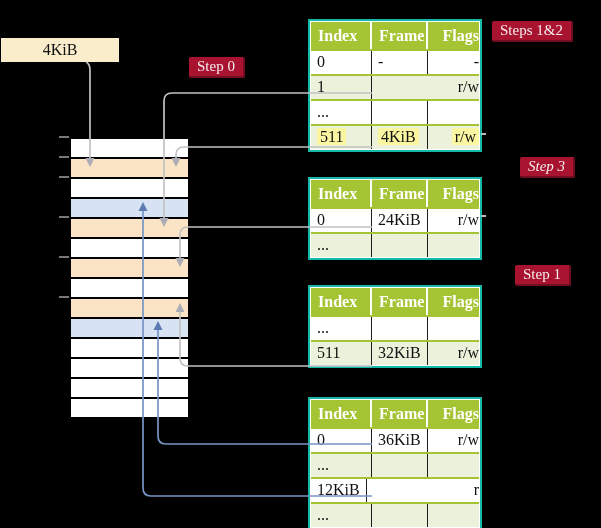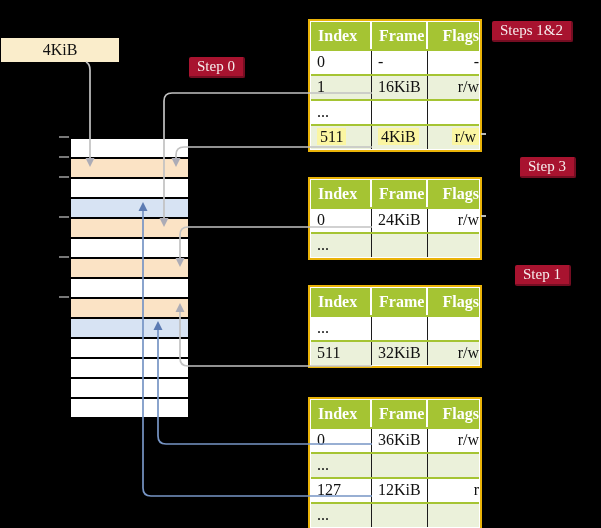--- a/index.html
+++ b/index.html
@@ -14,36 +14,36 @@
   }
   
   .step-label{
     position:absolute;height:19px;line-height:19px;padding:0 8px;
     background:#a8132f;color:#f6eeee;font-size:15px;text-align:center;
     border-radius:2px;border-right:2px solid #750d22;border-bottom:2px solid #750d22;
     white-space:nowrap;
   }
   #step0{left:189px;top:41px;margin-top:16px;}
   #steps12{left:492px;top:21px;}
-  #step3{left:520px;top:157px;}
+  #step3{left:520px;top:157px;font-style:italic;}
   #step4{left:515px;top:265px;}
   
   #memory{
     position:absolute;left:69px;top:137px;width:121px;height:282px;
     box-sizing:border-box;border:2px solid #000;background:#fff;overflow:hidden;
   }
   .mrow{height:20px;box-sizing:border-box;border-bottom:2px solid #000;}
   .mrow:last-child{border-bottom:none;}
   .m-white{background:#ffffff;}
   .m-orange{background:#fbe3c5;}
   .m-blue{background:#d7e3f3;}
   
   .ptable{
     position:absolute;left:308px;width:174px;box-sizing:border-box;
-    border:2px solid #eab308;background:#fff;padding:1px;
+    border:2px solid #14b8a6;background:#fff;padding:1px;
   }
   #table1{top:19px;}  #table2{top:177px;}  #table3{top:285px;}  #table4{top:397px;}
   .thead{display:flex;background:#a5c433;height:27px;}
   .thcell{
     box-sizing:border-box;color:#fff;font-weight:bold;font-size:16px;line-height:27px;
     padding-left:7px;border-right:2px solid #fff;overflow:hidden;
   }
   .thcell:last-child{border-right:none;}
   .trow{display:flex;height:25px;box-sizing:border-box;border-top:2px solid #a5c433;background:#fff;}
   .trow.shaded{background:#ebf1da;}
@@ -94,21 +94,20 @@
         <div class="thcell col-frame">Frame</div>
         <div class="thcell col-flags">Flags</div>
       </div>
       <div class="trow">
         <div class="tcell col-index">0</div>
         <div class="tcell col-frame">-</div>
         <div class="tcell col-flags">-</div>
       </div>
       <div class="trow shaded">
         <div class="tcell col-index">1</div>
-        <div class="tcell col-frame">16KiB</div>
         <div class="tcell col-flags">r/w</div>
       </div>
       <div class="trow">
         <div class="tcell col-index">...</div>
         <div class="tcell col-frame"></div>
         <div class="tcell col-flags"></div>
       </div>
       <div class="trow shaded">
         <div class="tcell col-index"><span class="hl">511</span></div>
         <div class="tcell col-frame"><span class="hl">4KiB</span></div>
@@ -159,21 +158,20 @@
         <div class="tcell col-index">0</div>
         <div class="tcell col-frame">36KiB</div>
         <div class="tcell col-flags">r/w</div>
       </div>
       <div class="trow shaded">
         <div class="tcell col-index">...</div>
         <div class="tcell col-frame"></div>
         <div class="tcell col-flags"></div>
       </div>
       <div class="trow">
-        <div class="tcell col-index">127</div>
         <div class="tcell col-frame">12KiB</div>
         <div class="tcell col-flags">r</div>
       </div>
       <div class="trow shaded">
         <div class="tcell col-index">...</div>
         <div class="tcell col-frame"></div>
         <div class="tcell col-flags"></div>
       </div>
     </div>
 

